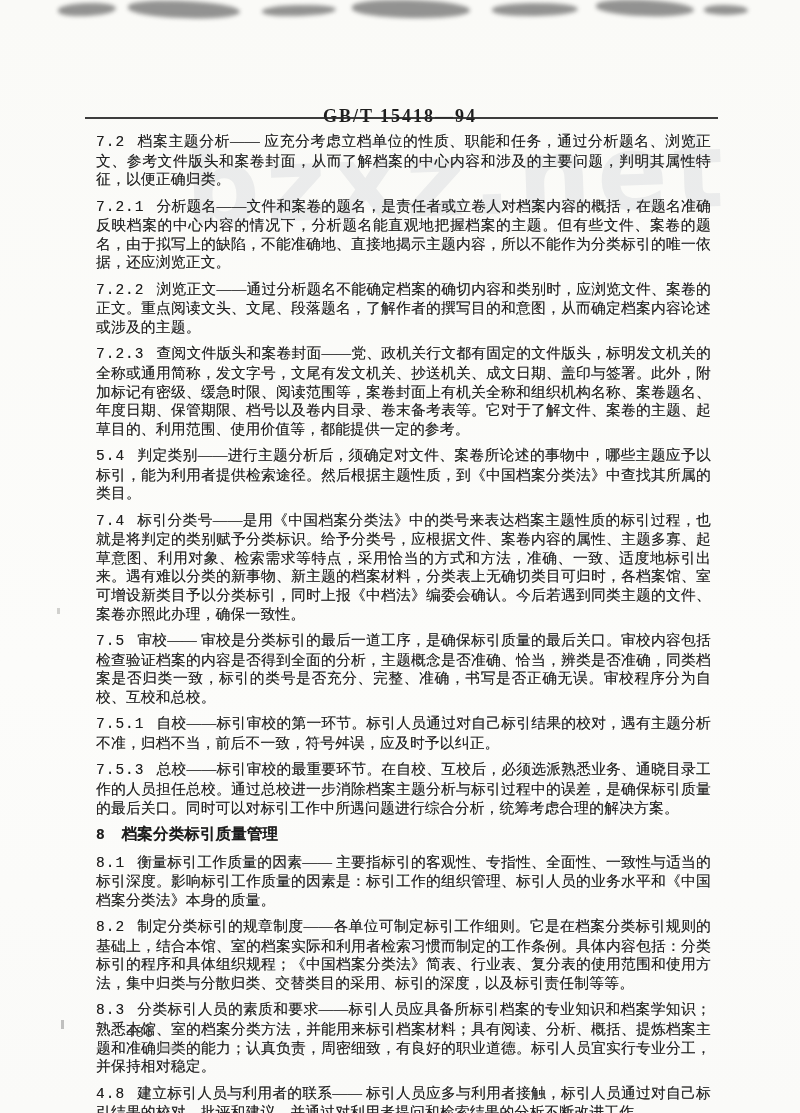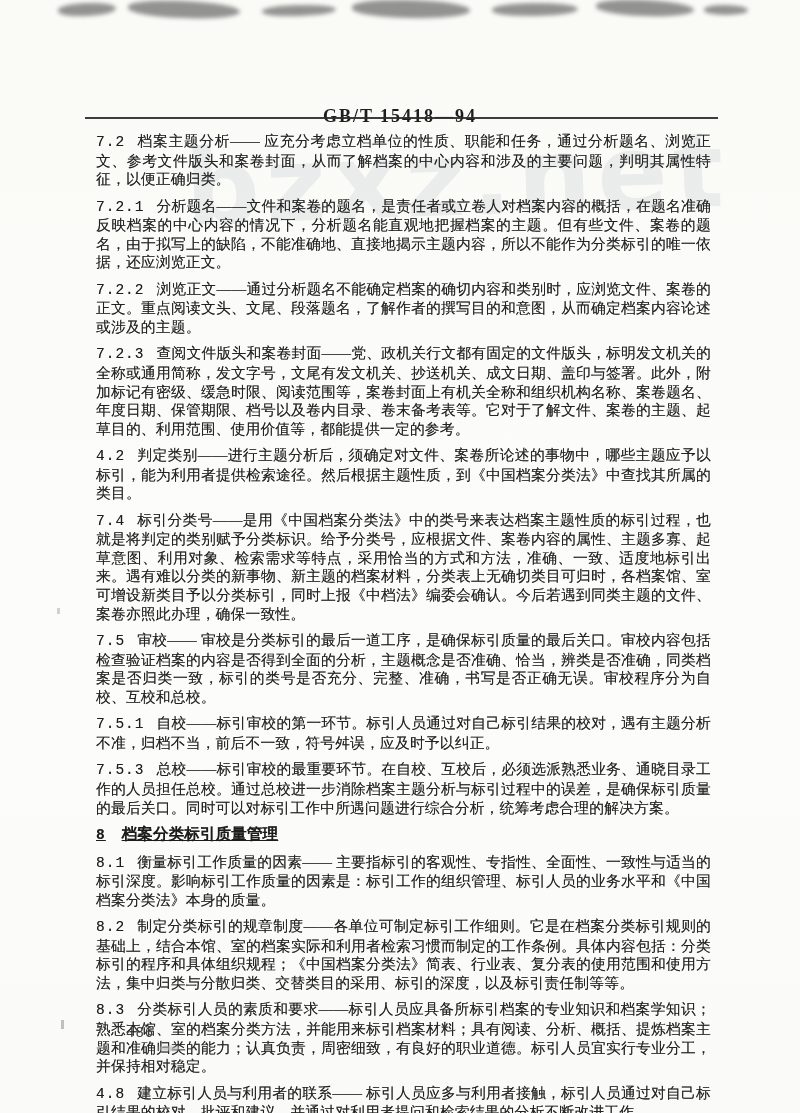--- a/index.html
+++ b/index.html
@@ -51,21 +51,20 @@
   }
   .content p{margin:8px;text-shadow:0 0 .35px rgba(40,40,40,.55);}
   .num{
     font-family:"Liberation Mono","DejaVu Sans Mono",monospace;
     font-size:14.5px;padding-right:12px;letter-spacing:1px;color:#1e1e1e;
   }
   .sec8{
     margin:13px 0 9px 0;font-size:15.5px;font-weight:bold;color:#1c1c1c;
     font-family:"Liberation Sans","DejaVu Sans",sans-serif;
     text-shadow:0 0 .35px rgba(30,30,30,.6);
-    text-decoration:underline;
   }
   .sec8 .num{font-weight:bold;padding-right:16px;}
 
   .page-number{
     position:absolute;left:126px;top:1025px;
     font-family:"Liberation Mono","DejaVu Sans Mono",monospace;
     font-size:14px;color:#3a3a3a;letter-spacing:1px;text-align:center;
   }
   .mark-a{position:absolute;left:61px;top:1020px;width:3px;height:9px;background:#9a9a9a;opacity:.6;filter:blur(.5px);}
   .mark-b{position:absolute;left:158px;top:1046px;width:22px;height:5px;background:#b9b9b6;opacity:.7;border-radius:50%;filter:blur(1px);}
@@ -99,21 +98,21 @@
     <p>
       <span class="num">7.2.1</span><span>分析题名——文件和案卷的题名，是责任者或立卷人对档案内容的概括，在题名准确反映档案的中心内容的情况下，分析题名能直观地把握档案的主题。但有些文件、案卷的题名，由于拟写上的缺陷，不能准确地、直接地揭示主题内容，所以不能作为分类标引的唯一依据，还应浏览正文。</span>
     </p>
     <p>
       <span class="num">7.2.2</span><span>浏览正文——通过分析题名不能确定档案的确切内容和类别时，应浏览文件、案卷的正文。重点阅读文头、文尾、段落题名，了解作者的撰写目的和意图，从而确定档案内容论述或涉及的主题。</span>
     </p>
     <p>
       <span class="num">7.2.3</span><span>查阅文件版头和案卷封面——党、政机关行文都有固定的文件版头，标明发文机关的全称或通用简称，发文字号，文尾有发文机关、抄送机关、成文日期、盖印与签署。此外，附加标记有密级、缓急时限、阅读范围等，案卷封面上有机关全称和组织机构名称、案卷题名、年度日期、保管期限、档号以及卷内目录、卷末备考表等。它对于了解文件、案卷的主题、起草目的、利用范围、使用价值等，都能提供一定的参考。</span>
     </p>
     <p>
-      <span class="num">4.2</span><span>判定类别——进行主题分析后，须确定对文件、案卷所论述的事物中，哪些主题应予以标引，能为利用者提供检索途径。然后根据主题性质，到《中国档案分类法》中查找其所属的类目。</span>
+      <span class="num">5.4</span><span>判定类别——进行主题分析后，须确定对文件、案卷所论述的事物中，哪些主题应予以标引，能为利用者提供检索途径。然后根据主题性质，到《中国档案分类法》中查找其所属的类目。</span>
     </p>
     <p>
       <span class="num">7.4</span><span>标引分类号——是用《中国档案分类法》中的类号来表达档案主题性质的标引过程，也就是将判定的类别赋予分类标识。给予分类号，应根据文件、案卷内容的属性、主题多寡、起草意图、利用对象、检索需求等特点，采用恰当的方式和方法，准确、一致、适度地标引出来。遇有难以分类的新事物、新主题的档案材料，分类表上无确切类目可归时，各档案馆、室可增设新类目予以分类标引，同时上报《中档法》编委会确认。今后若遇到同类主题的文件、案卷亦照此办理，确保一致性。</span>
     </p>
     <p>
       <span class="num">7.5</span><span>审校—— 审校是分类标引的最后一道工序，是确保标引质量的最后关口。审校内容包括检查验证档案的内容是否得到全面的分析，主题概念是否准确、恰当，辨类是否准确，同类档案是否归类一致，标引的类号是否充分、完整、准确，书写是否正确无误。审校程序分为自校、互校和总校。</span>
     </p>
     <p>
       <span class="num">7.5.1</span><span>自校——标引审校的第一环节。标引人员通过对自己标引结果的校对，遇有主题分析不准，归档不当，前后不一致，符号舛误，应及时予以纠正。</span>
     </p>

